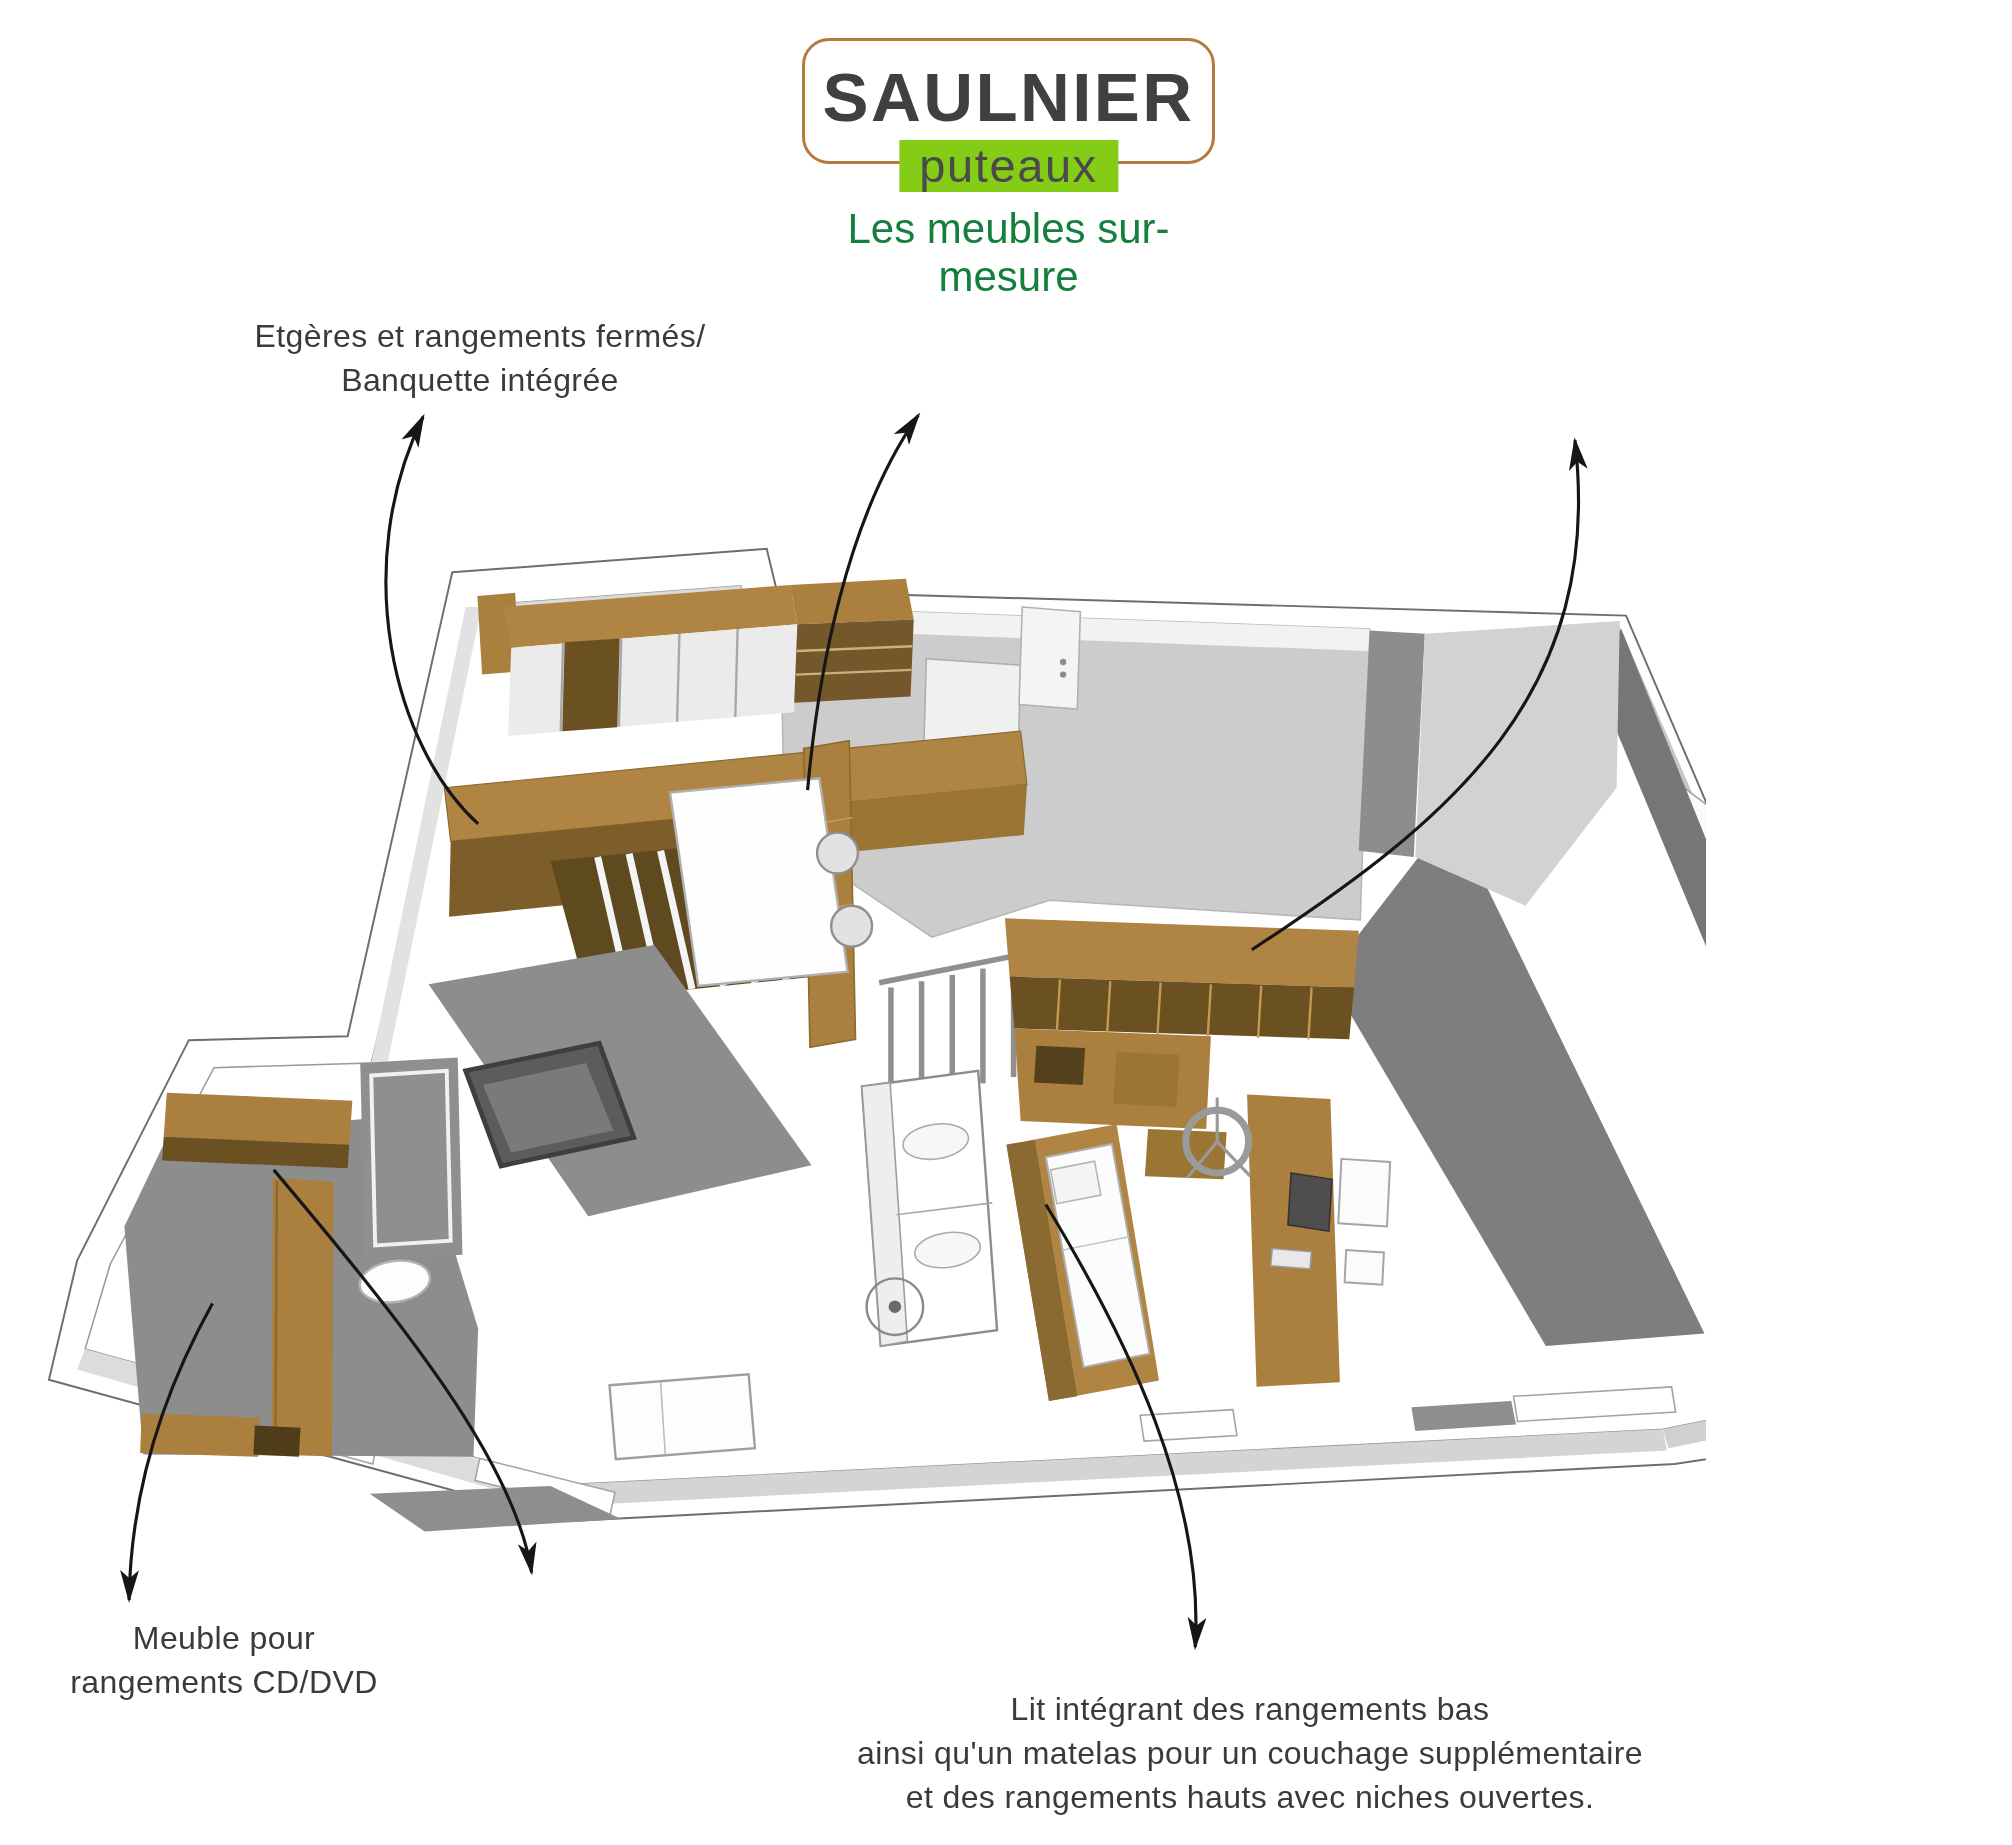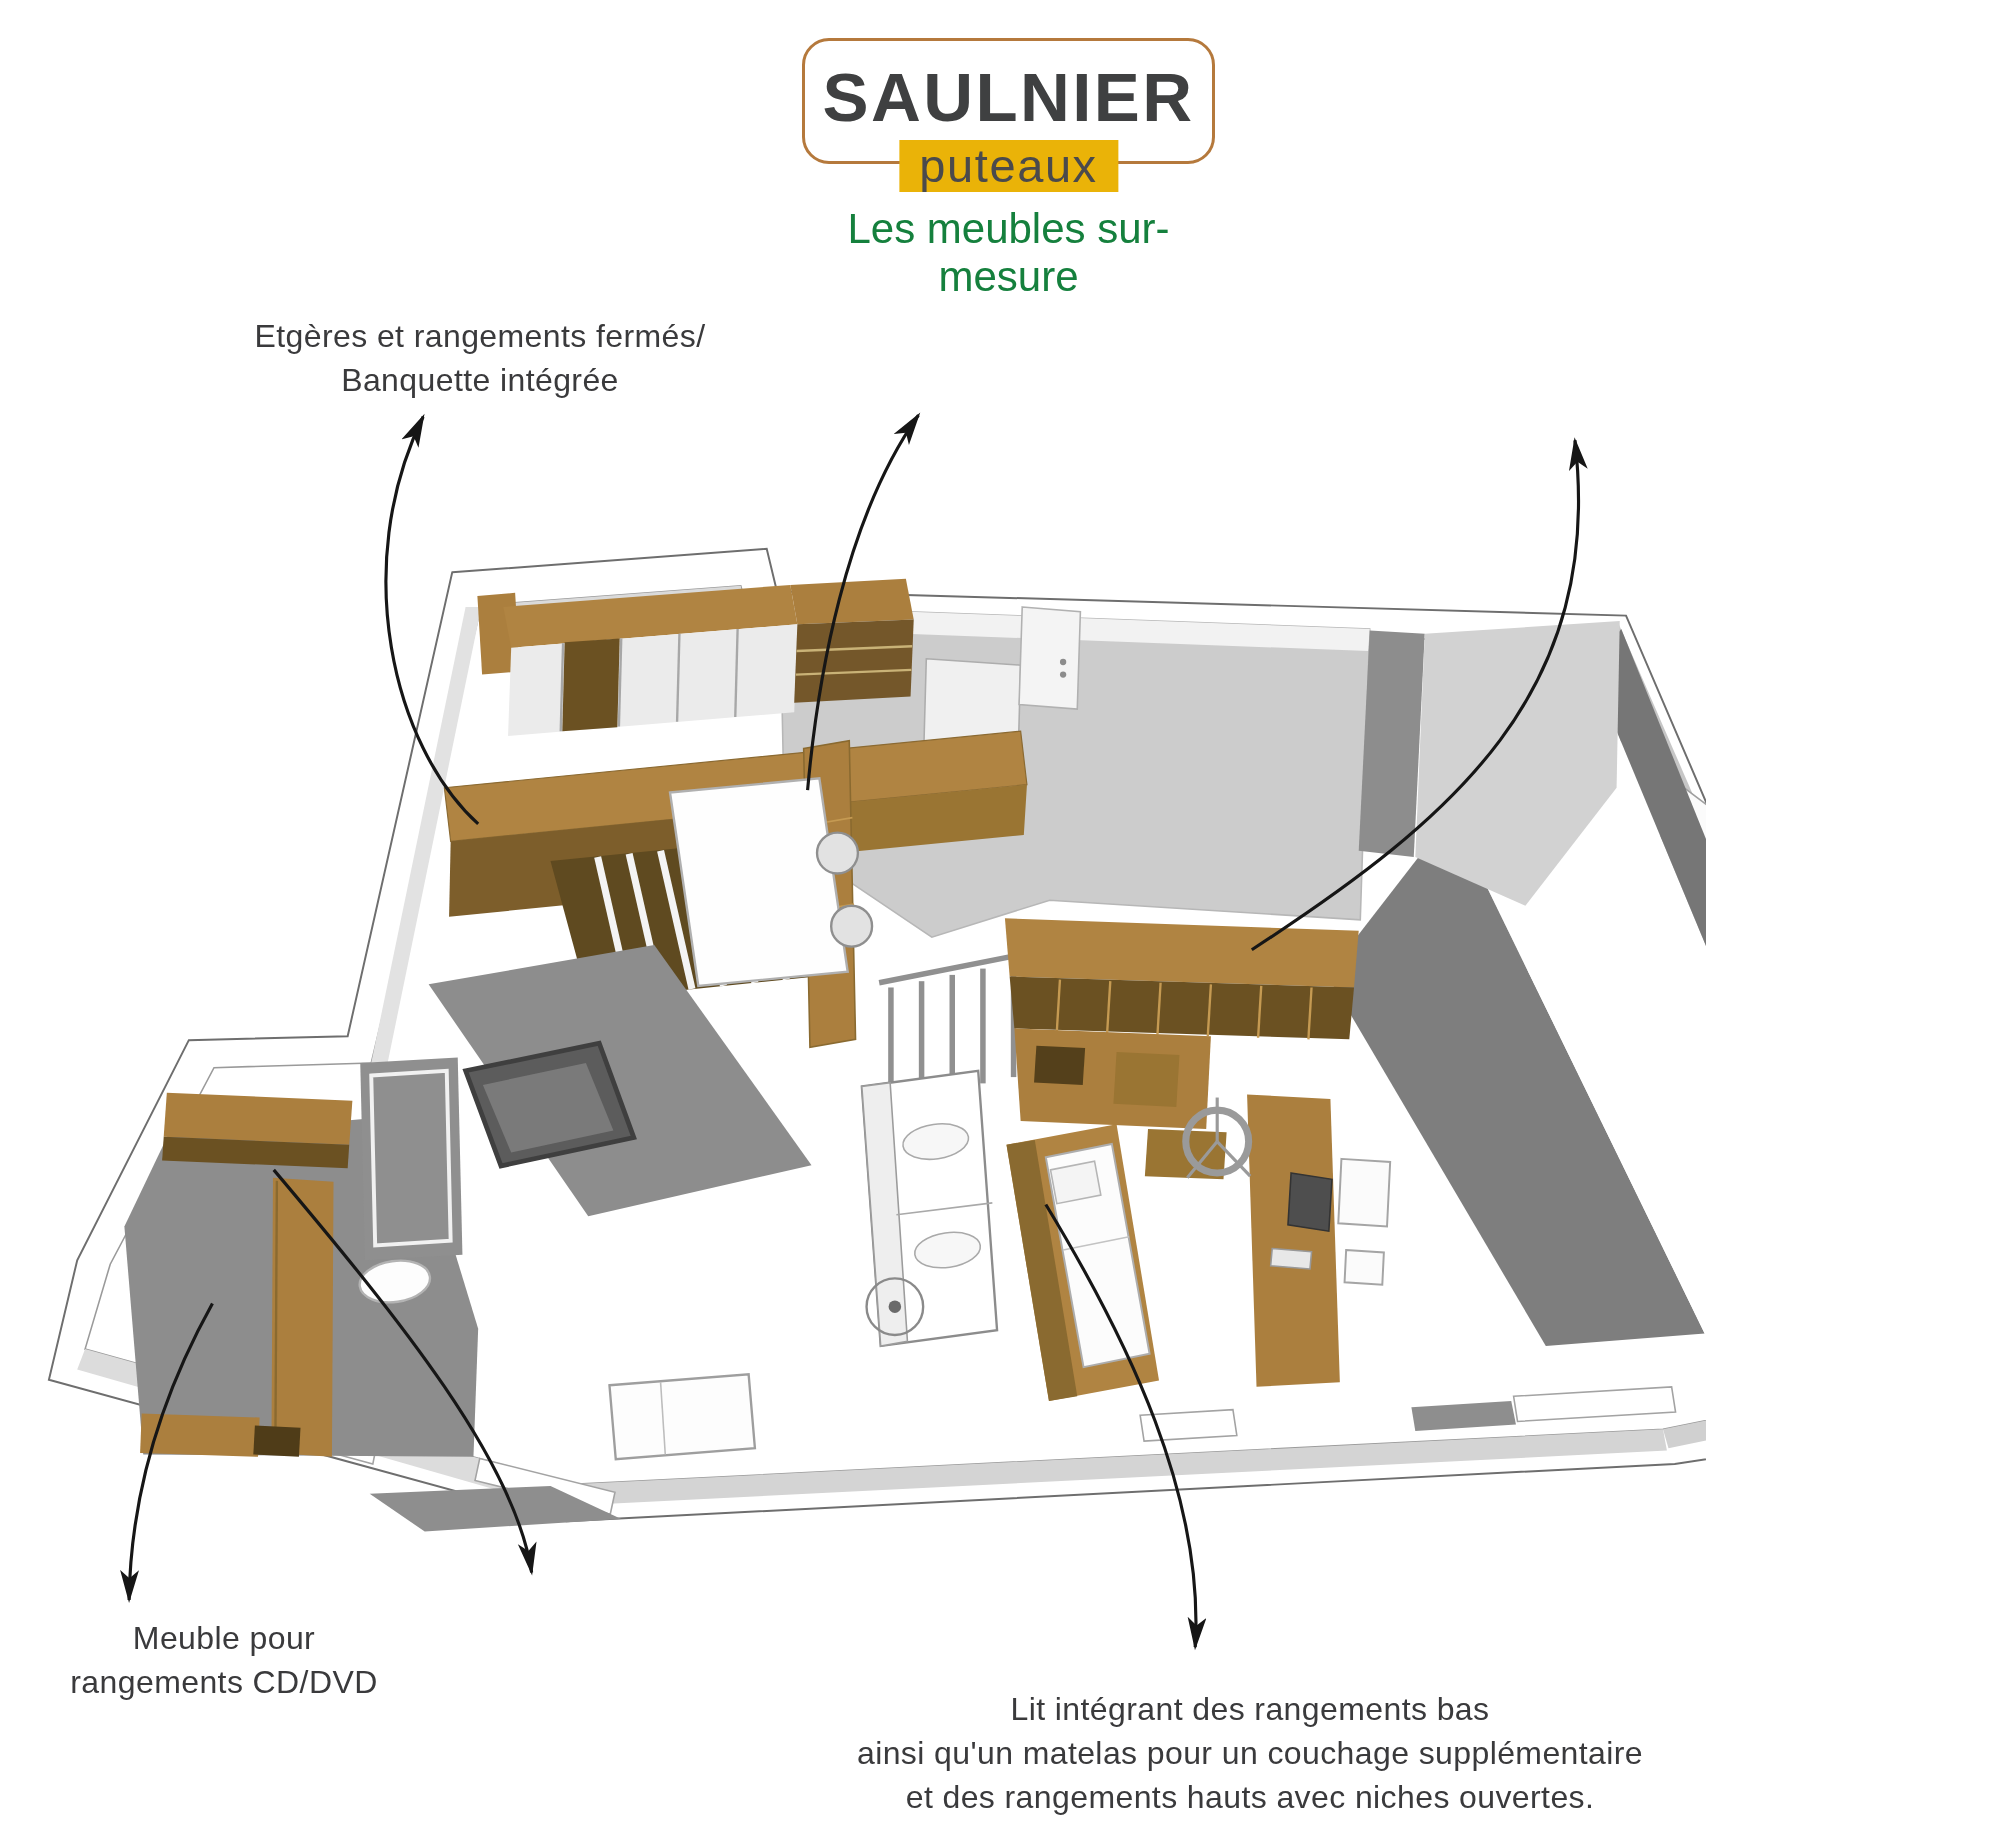--- a/index.html
+++ b/index.html
@@ -24,21 +24,21 @@
     margin-top:17.3px;
     font-size:69px;
     font-weight:bold;
     letter-spacing:2.4px;
     color:#3f4041;
   }
   .logo-city{
     position:absolute;
     left:50%;bottom:-31px;
     transform:translateX(-50%);
-    background:#eab308;
+    background:#84cc16;
     padding:0 20.4px;
     font-size:47px;
     font-weight:300;
     color:#4a4a4c;
     letter-spacing:1.6px;
     line-height:1.1;
   }
   .logo-tagline{
     margin-top:41px;
     text-align:center;

